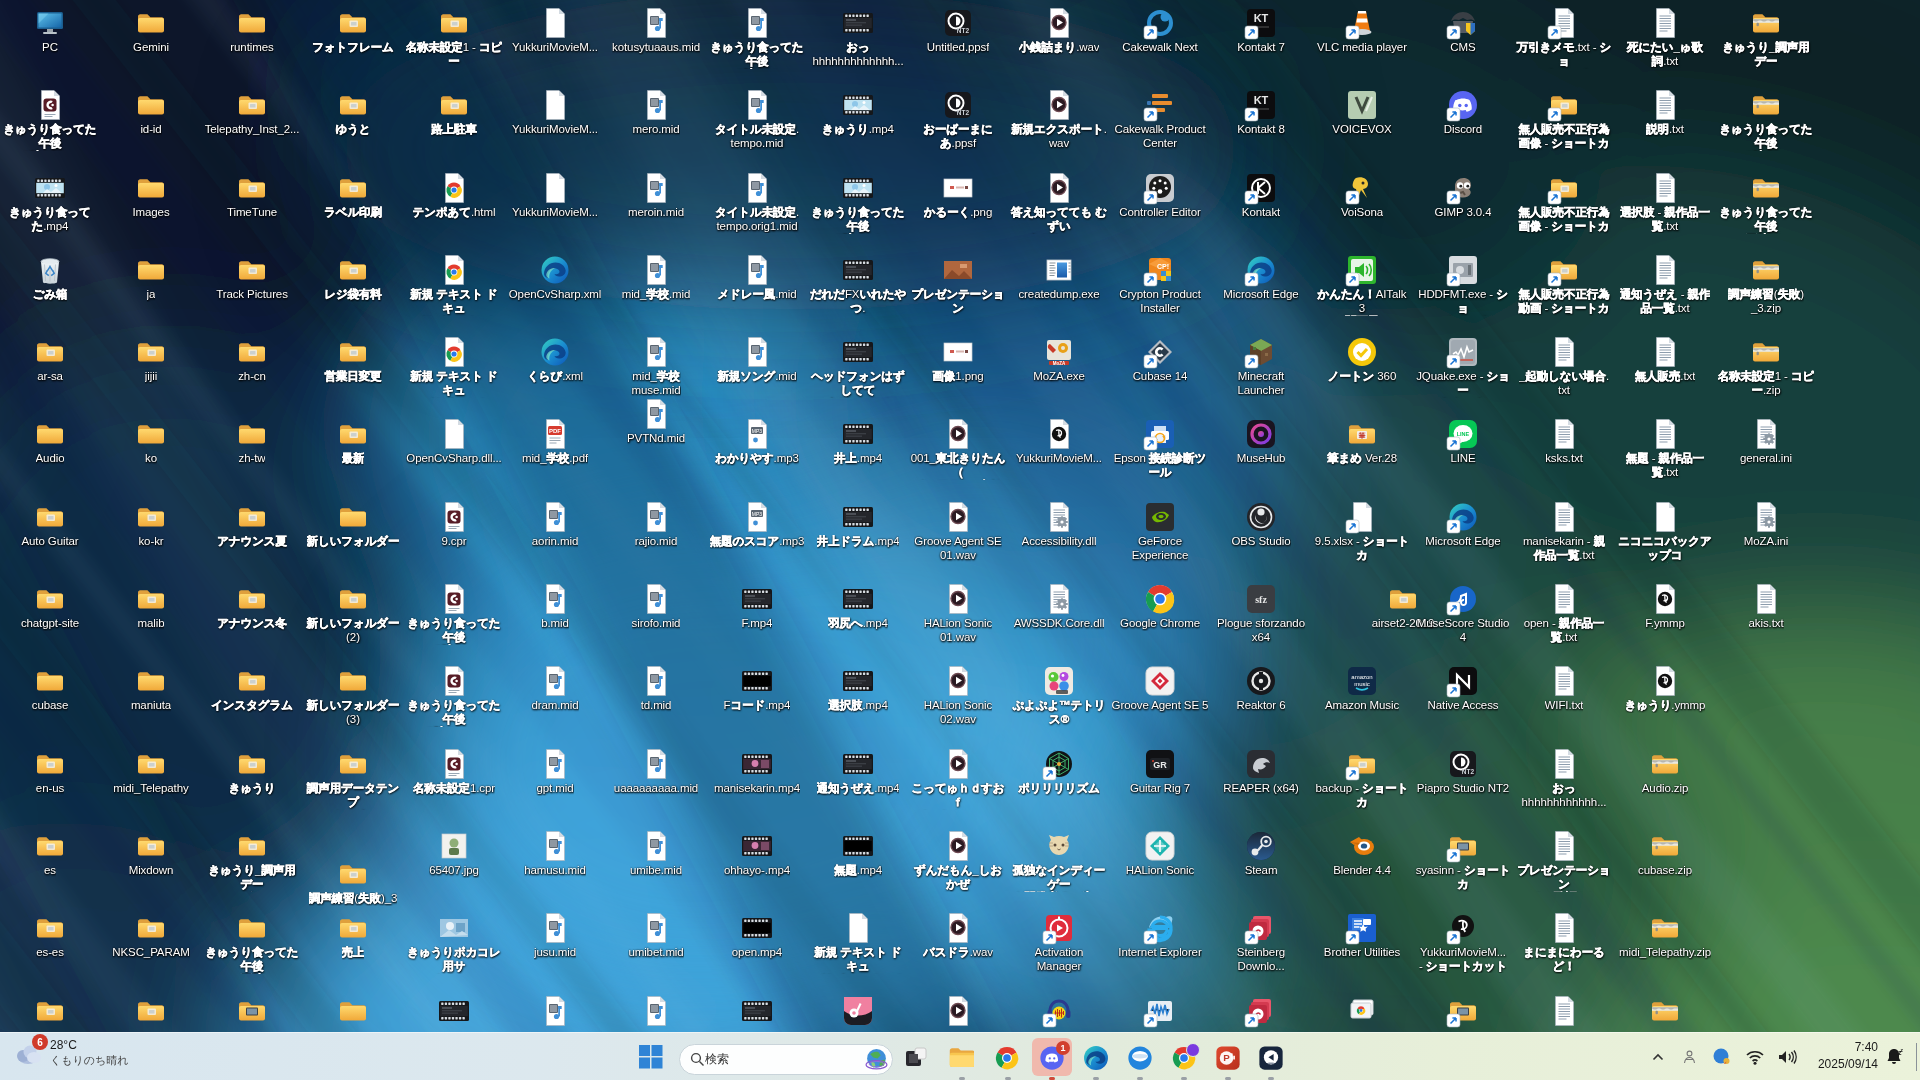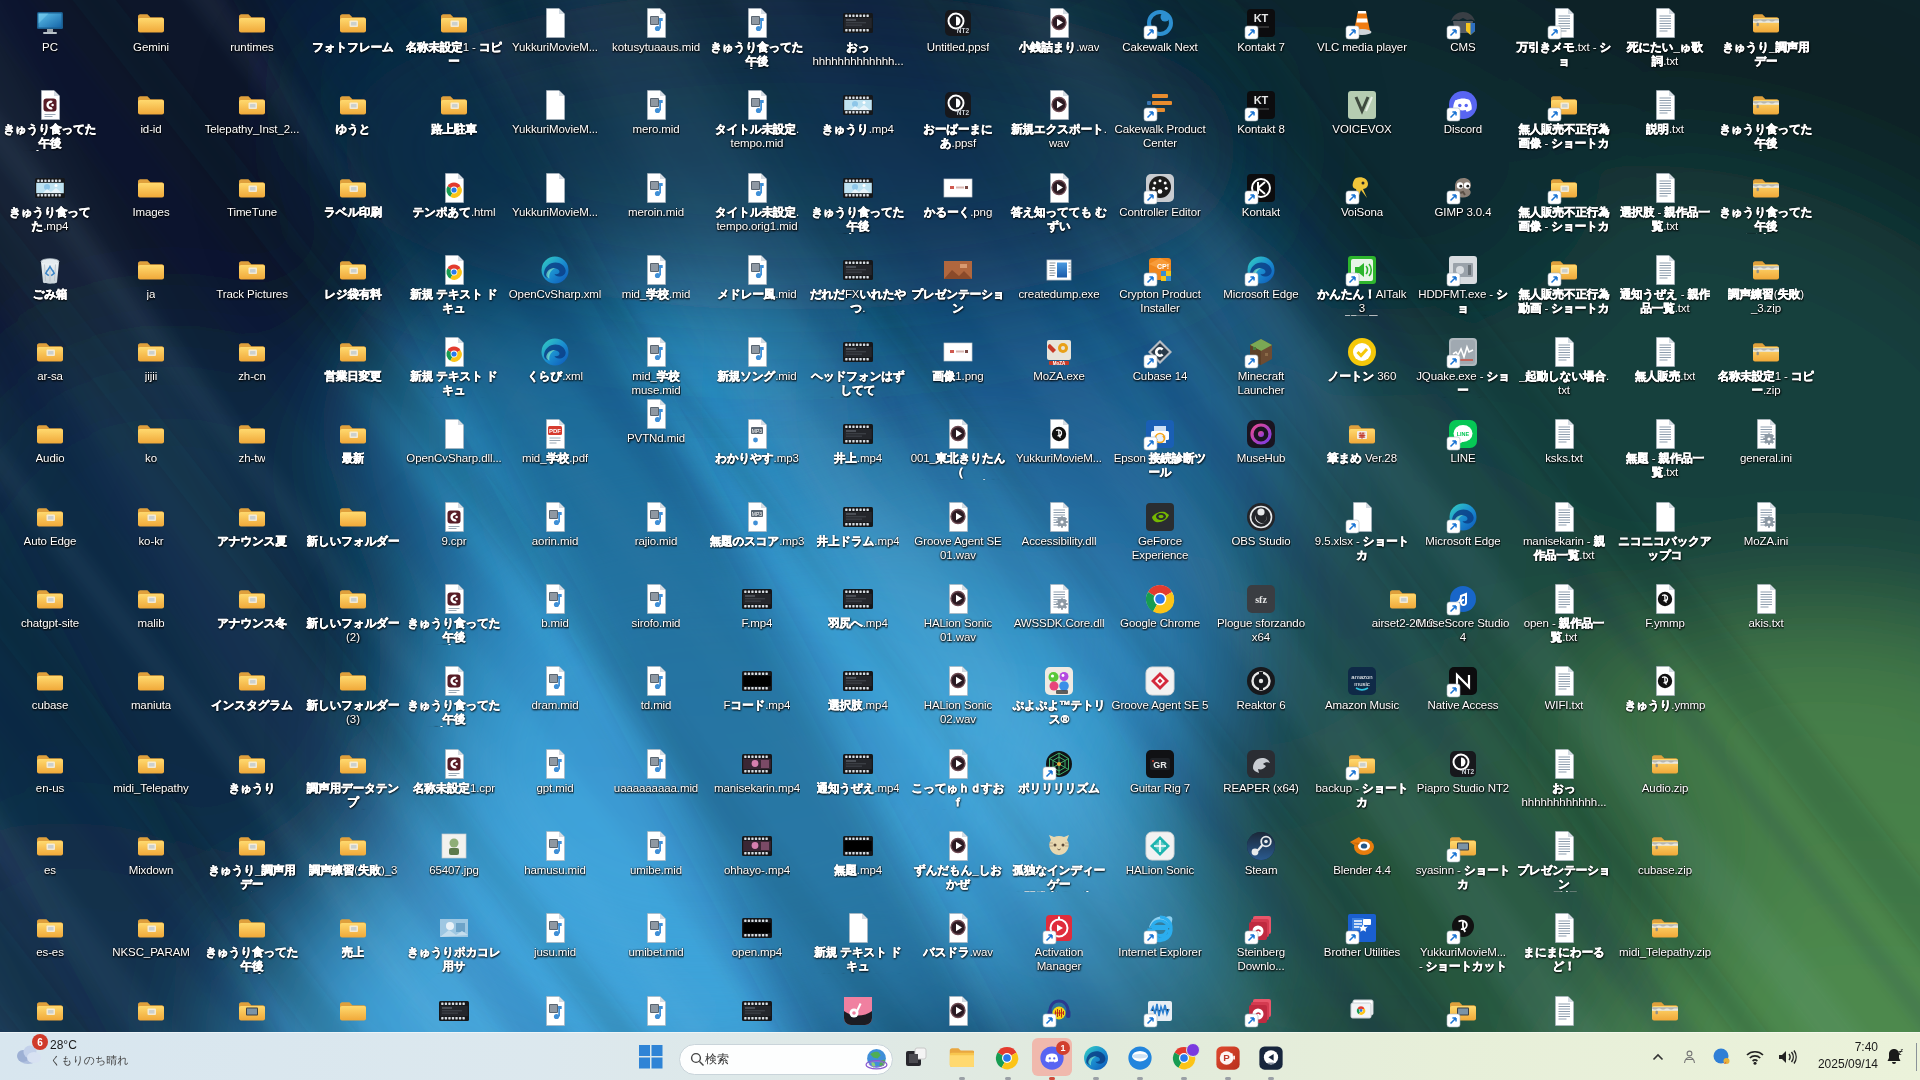--- a/index.html
+++ b/index.html
@@ -1656,21 +1656,21 @@
   </div>
 <div class="c" style="left:1px;top:501px">
     <div class="i">
       <svg width="32" height="32" viewBox="0 0 32 32">
         <path d="M3 9.5c0-1.2 1-2.2 2.2-2.2h7.2l3 3h11.4c1.2 0 2.2 1 2.2 2.2v.5H3z" fill="#dfa03c"></path>
         <rect x="3" y="11" width="26" height="14.5" rx="2" fill="url(#fgr)"></rect>
         <rect x="12.5" y="13.5" width="8.5" height="6.5" rx="1" fill="#f2f4f4" opacity="0.8"></rect>
         <rect x="14" y="15" width="5.5" height="3.5" rx="0.5" fill="#b9c4cb" opacity="0.7"></rect>
       </svg>
     </div>
-    <div class="t">Auto Edge</div>
+    <div class="t">Auto Guitar</div>
   </div>
 <div class="c" style="left:102px;top:501px">
     <div class="i">
       <svg width="32" height="32" viewBox="0 0 32 32">
         <path d="M3 9.5c0-1.2 1-2.2 2.2-2.2h7.2l3 3h11.4c1.2 0 2.2 1 2.2 2.2v.5H3z" fill="#dfa03c"></path>
         <rect x="3" y="11" width="26" height="14.5" rx="2" fill="url(#fgr)"></rect>
         <rect x="12.5" y="13.5" width="8.5" height="6.5" rx="1" fill="#f2f4f4" opacity="0.8"></rect>
         <rect x="14" y="15" width="5.5" height="3.5" rx="0.5" fill="#b9c4cb" opacity="0.7"></rect>
       </svg>
     </div>
@@ -2683,21 +2683,21 @@
     <div class="i">
       <svg width="32" height="32" viewBox="0 0 32 32">
         <path d="M3 9.5c0-1.2 1-2.2 2.2-2.2h7.2l3 3h11.4c1.2 0 2.2 1 2.2 2.2v.5H3z" fill="#dfa03c"></path>
         <rect x="3" y="11" width="26" height="14.5" rx="2" fill="url(#fgr)"></rect>
         <rect x="12.5" y="13.5" width="8.5" height="6.5" rx="1" fill="#f2f4f4" opacity="0.8"></rect>
         <rect x="14" y="15" width="5.5" height="3.5" rx="0.5" fill="#b9c4cb" opacity="0.7"></rect>
       </svg>
     </div>
     <div class="t"><span class="j">きゅうり</span>_<span class="j">調声用デー</span><br><span class="j">タ</span></div>
   </div>
-<div class="c" style="left:304px;top:830px">
+<div class="c" style="left:304px;top:858px">
     <div class="i">
       <svg width="32" height="32" viewBox="0 0 32 32">
         <path d="M3 9.5c0-1.2 1-2.2 2.2-2.2h7.2l3 3h11.4c1.2 0 2.2 1 2.2 2.2v.5H3z" fill="#dfa03c"></path>
         <rect x="3" y="11" width="26" height="14.5" rx="2" fill="url(#fgr)"></rect>
         <rect x="12.5" y="13.5" width="8.5" height="6.5" rx="1" fill="#f2f4f4" opacity="0.8"></rect>
         <rect x="14" y="15" width="5.5" height="3.5" rx="0.5" fill="#b9c4cb" opacity="0.7"></rect>
       </svg>
     </div>
     <div class="t"><span class="j">調声練習</span>(<span class="j">失敗</span>)_3</div>
   </div>

